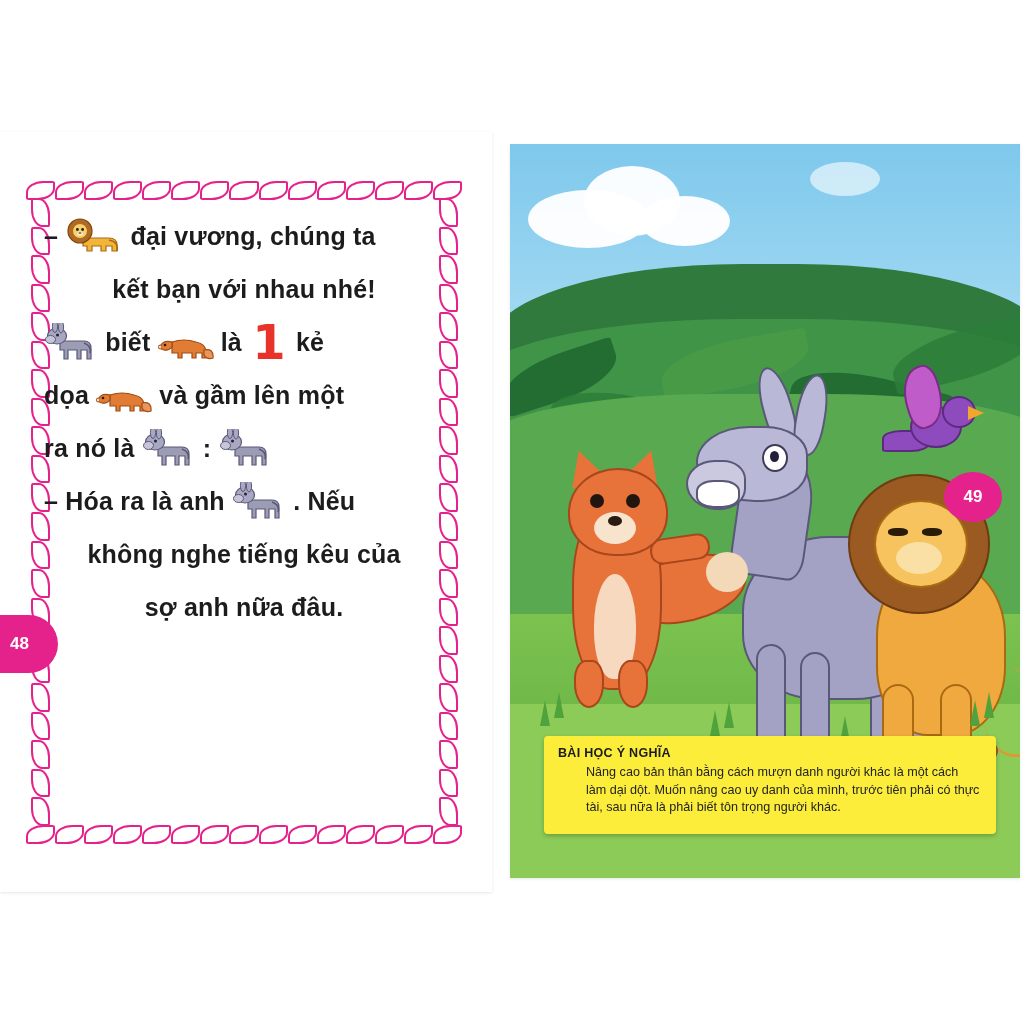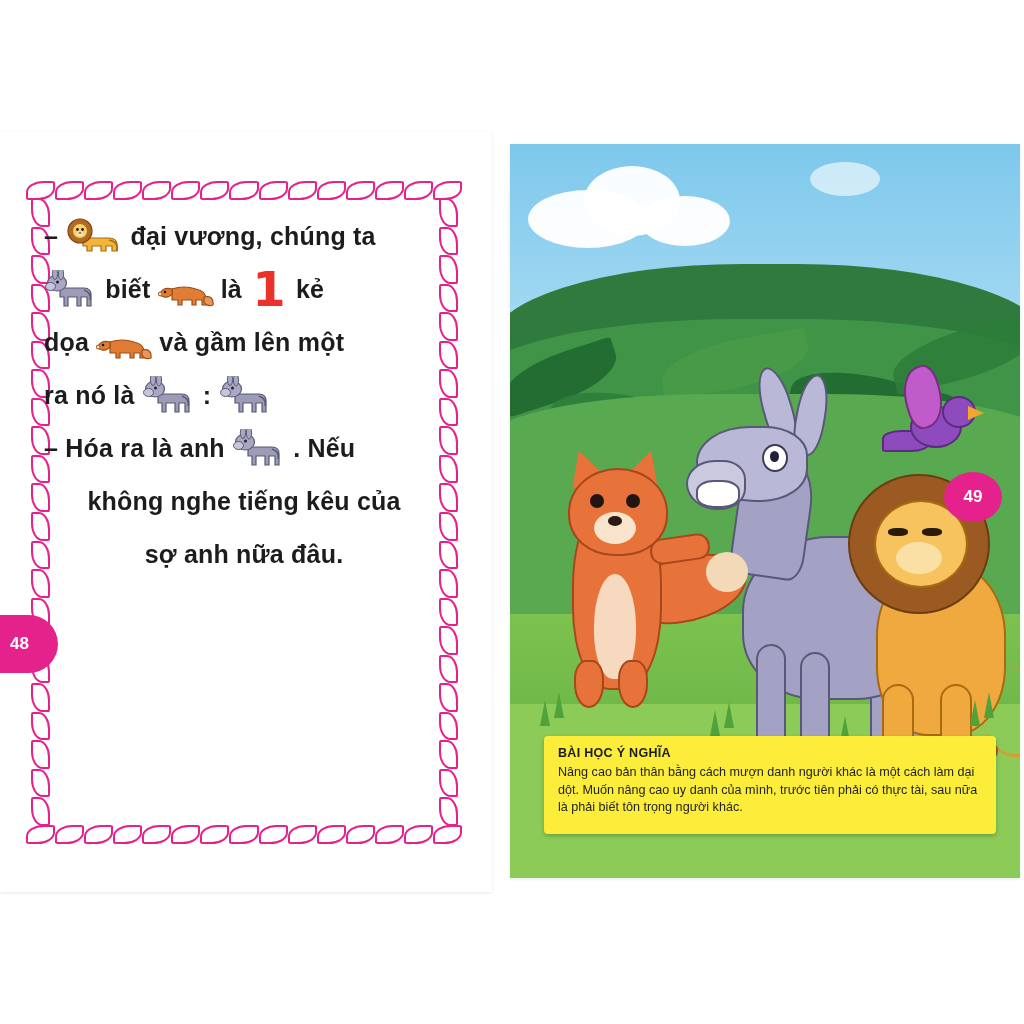--- a/index.html
+++ b/index.html
@@ -314,20 +314,21 @@
     font-size: 12.5px;
     font-weight: 700;
     color: #1b1b1b;
     letter-spacing: 0.3px;
     margin-bottom: 4px;
   }
   .lesson-body {
     font-size: 12.6px;
     line-height: 17.5px;
     color: #232323;
+    margin-left: 28px;
   }
 </style>
 </head>
 <body>
 
 <div id="spread">
 
   <div class="page-left">
 
     <div class="leaf-frame">
@@ -419,20 +420,21 @@
         <div class="line ln-left"><span>–</span> <span class="inline-ico" style="width: 58px; height: 40px;"><svg width="58" height="40" viewBox="0 0 58 40">
       <path d="M18 20 h26 q8 0 8 7 v6 h-5 v-5 h-6 v5 h-5 v-5 h-9 v5 h-5 v-5 h-4 z" fill="#f3b43a" stroke="#a86c14" stroke-width="1.2"></path>
       <circle cx="15" cy="13" r="12" fill="#b26a22" stroke="#7d4510" stroke-width="1.2"></circle>
       <circle cx="15" cy="13" r="7.5" fill="#f6cf72" stroke="#a86c14" stroke-width="1"></circle>
       <circle cx="12.4" cy="11.5" r="1.4" fill="#2b1a07"></circle>
               <circle cx="17.6" cy="11.5" r="1.4" fill="#2b1a07"></circle>
       <ellipse cx="15" cy="15.6" rx="3" ry="2.2" fill="#fff0c8"></ellipse>
       <path d="M13.6 15 h2.8" stroke="#2b1a07" stroke-width="1"></path>
       <path d="M44 22 q10 2 8 11" stroke="#a86c14" stroke-width="1.6" fill="none"></path>
     </svg></span> <span>đại vương, chúng ta</span> </div>
+        <div class="line ln-center"><span>kết bạn với nhau nhé!</span> </div>
         <div class="line ln-left"><span class="inline-ico" style="width: 54px; height: 42px;"><svg width="54" height="42" viewBox="0 0 54 42">
       <path d="M16 18 h24 q7 0 7 7 v11 h-4 v-9 h-6 v9 h-4 v-9 h-9 v9 h-4 v-9 h-4 z" fill="#9c9cb4" stroke="#5a5878" stroke-width="1.2"></path>
       <ellipse cx="13" cy="13" rx="9.5" ry="8" fill="#a9a8c2" stroke="#5a5878" stroke-width="1.2"></ellipse>
       <ellipse cx="6.5" cy="16.5" rx="5" ry="4" fill="#c6c5da" stroke="#5a5878" stroke-width="1"></ellipse>
       <ellipse cx="11" cy="3.5" rx="2.6" ry="6" fill="#a9a8c2" stroke="#5a5878" stroke-width="1"></ellipse>
       <ellipse cx="17" cy="4" rx="2.6" ry="6" fill="#a9a8c2" stroke="#5a5878" stroke-width="1"></ellipse>
       <circle cx="13.5" cy="12" r="1.5" fill="#24223a"></circle>
       <path d="M40 20 q8 3 6 10" stroke="#5a5878" stroke-width="1.6" fill="none"></path>
     </svg></span> <span>biết</span> <span class="inline-ico" style="width: 56px; height: 34px;"><svg width="56" height="34" viewBox="0 0 56 34">
       <path d="M14 14 q12 -4 24 0 q10 2 10 10 v6 h-4 v-5 h-6 v5 h-4 v-5 h-10 v5 h-4 v-5 h-6 z" fill="#e07c33" stroke="#9e4c14" stroke-width="1.2"></path>

